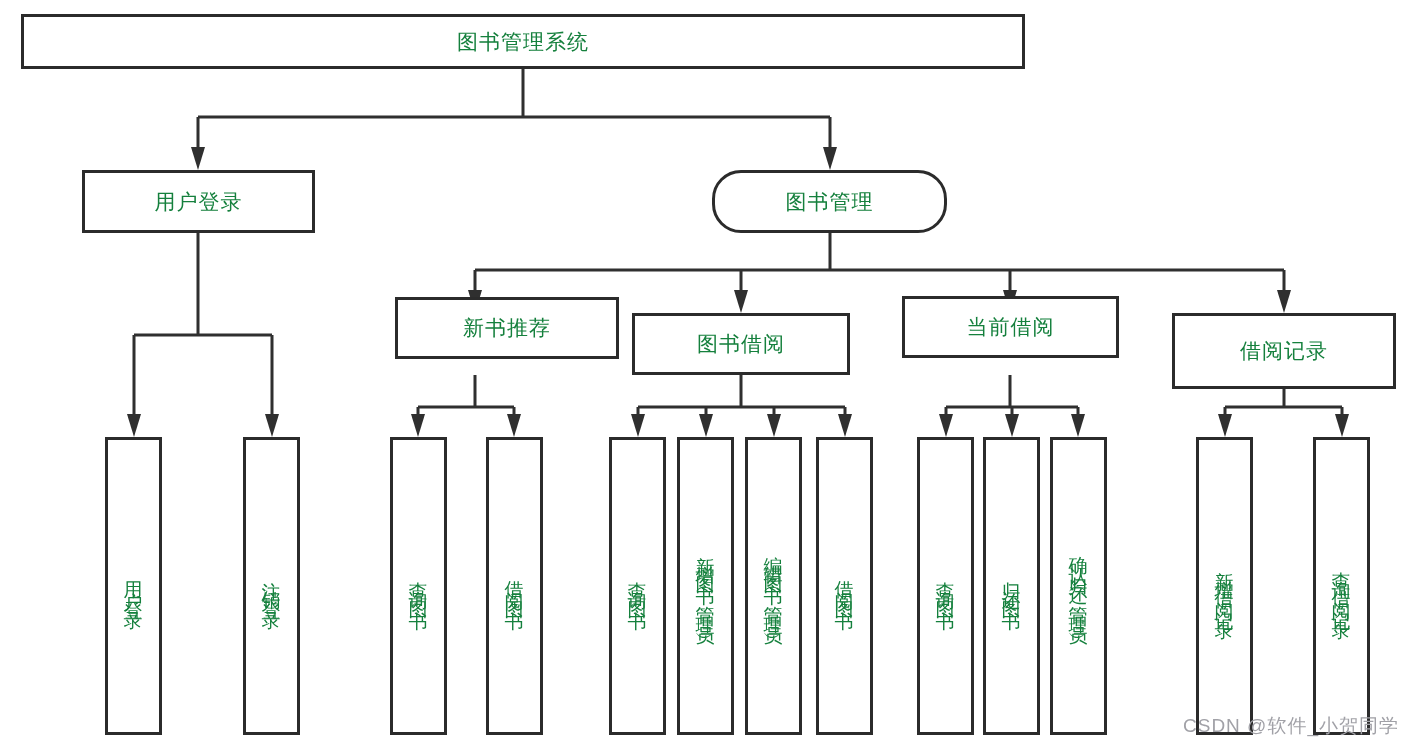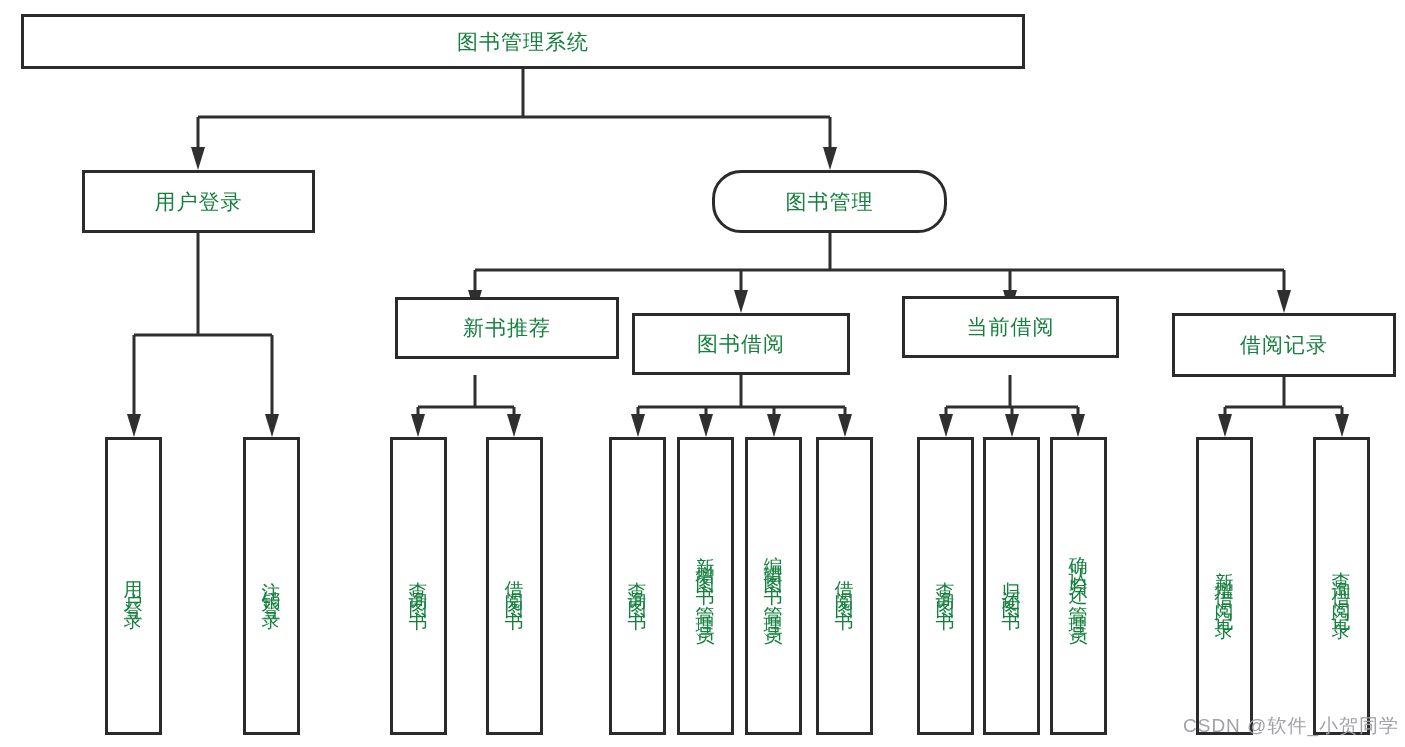--- a/index.html
+++ b/index.html
@@ -61,21 +61,21 @@
   </svg>
 
   <div class="box h root" style="left:21px; top:14px; width:1004px; height:55px;">图书管理系统</div>
 
   <div class="box h" style="left:82px; top:170px; width:233px; height:63px;">用户登录</div>
   <div class="box h" style="left:712px; top:170px; width:235px; height:63px;border-radius:29px;">图书管理</div>
 
   <div class="box h" style="left:363px; top:297px; width:224px; height:62px;margin-left:32px;">新书推荐</div>
   <div class="box h" style="left:632px; top:313px; width:218px; height:62px;">图书借阅</div>
   <div class="box h" style="left:902px; top:296px; width:217px; height:62px;">当前借阅</div>
-  <div class="box h" style="left:1172px; top:313px; width:224px; height:64px;">借阅记录</div>
+  <div class="box h" style="left:1172px; top:313px; width:224px; height:76px;">借阅记录</div>
 
   <div class="box v" style="left:105px; top:437px; width:57px; height:298px;">用户登录</div>
   <div class="box v" style="left:243px; top:437px; width:57px; height:298px;">注销登录</div>
 
   <div class="box v" style="left:390px; top:437px; width:57px; height:298px;">查询图书</div>
   <div class="box v" style="left:486px; top:437px; width:57px; height:298px;">借阅图书</div>
 
   <div class="box v" style="left:609px; top:437px; width:57px; height:298px;">查询图书</div>
   <div class="box v" style="left:677px; top:437px; width:57px; height:298px;">新增图书（管理员）</div>
   <div class="box v" style="left:745px; top:437px; width:57px; height:298px;">编辑图书（管理员）</div>

